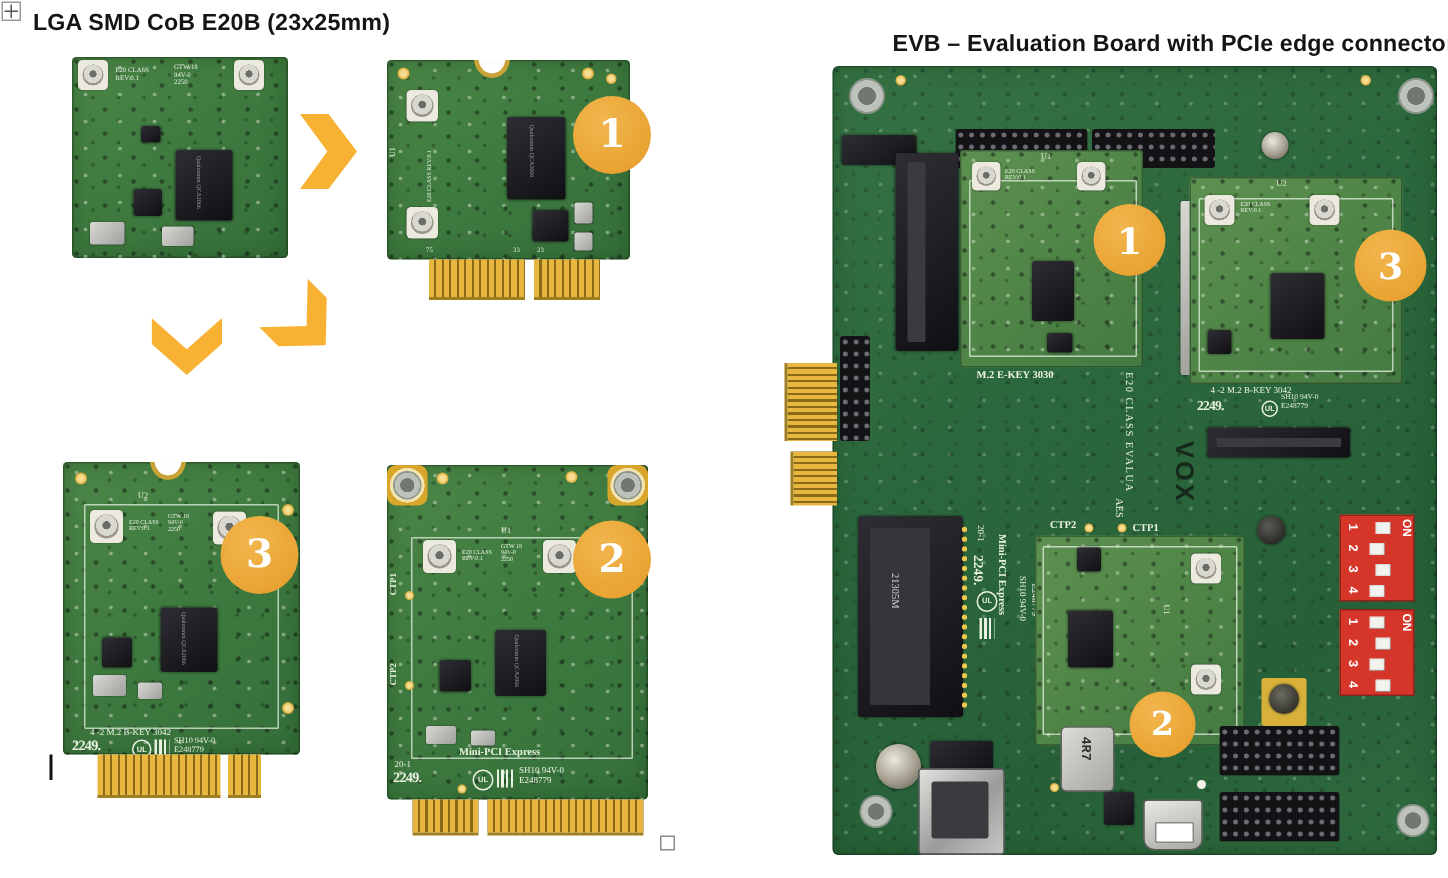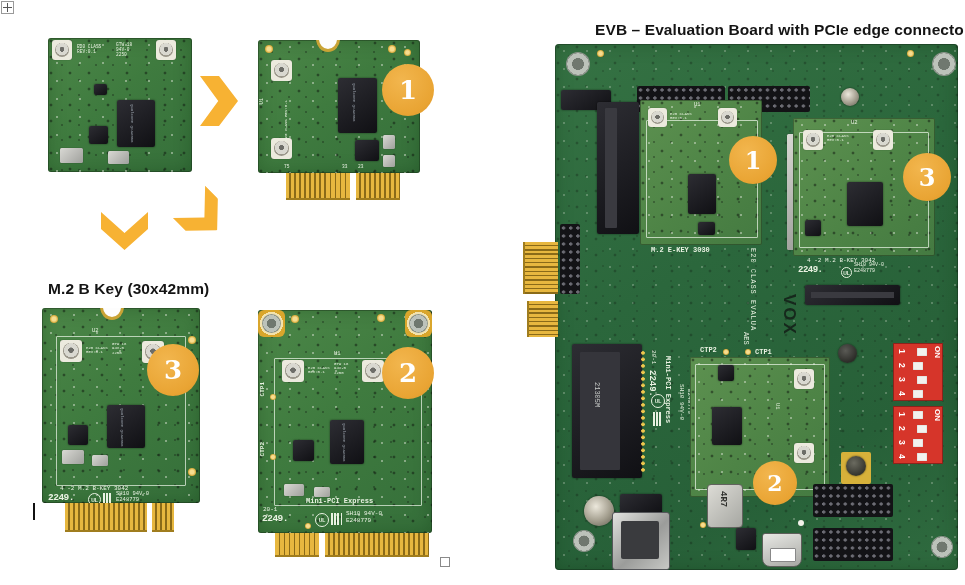--- a/index.html
+++ b/index.html
@@ -14,21 +14,21 @@
   .mod{position:absolute;background:linear-gradient(135deg,#5d9150 0%,#4e8446 55%,#447a41 100%);
        box-shadow:inset 0 0 0 1px rgba(0,0,0,.3);border-radius:2px;}
   .components{position:absolute;inset:0;opacity:.85;pointer-events:none;
     background-image:
       radial-gradient(circle at 3px 3px, rgba(12,16,12,.55) 1.2px, transparent 1.7px),
       radial-gradient(circle at 9px 7px, rgba(223,230,216,.55) 1px, transparent 1.5px),
       radial-gradient(circle at 14px 12px, rgba(20,30,20,.4) 1px, transparent 1.5px);
     background-size:19px 16px,23px 18px,17px 15px;}
 
   
-  .silk{position:absolute;color:#e9f2e2;font-family:Liberation Mono, monospace;line-height:1.12;white-space:nowrap;}
+  .silk{position:absolute;color:#e9f2e2;font-family:Liberation Serif, serif;line-height:1.12;white-space:nowrap;}
   .vtext{writing-mode:vertical-rl;text-orientation:mixed;}
   .vtext-up{writing-mode:vertical-rl;text-orientation:mixed;transform:rotate(180deg);}
   .frame{position:absolute;border:1px solid rgba(240,248,235,.7);border-radius:1px;}
 
   
   .chip{position:absolute;background:linear-gradient(145deg,#2d2d33,#101014);border-radius:2px;
         box-shadow:0 0 2px rgba(0,0,0,.6);color:#8f97a2;overflow:hidden;}
   .ufl{position:absolute;background:#eceade;border-radius:3px;box-shadow:0 0 1px rgba(0,0,0,.5);}
   .ufl-pin{position:absolute;left:15%;top:15%;width:70%;height:70%;border-radius:50%;
      background:radial-gradient(circle at 50% 45%, #6d6d68 22%, #d9d8d0 24% 58%, #9a968a 60% 74%, #efeee7 76%);}
@@ -78,21 +78,21 @@
 
 <div class="page">
 
   <div class="anchor-icon">
       <span class="ah"></span>
       <span class="av"></span>
     </div>
   <div class="caret" style="left:33px;top:503px;height:17px;"></div>
   <div class="resize-handle" style="left:440px;top:557px;"></div>
 
-  <div class="title" style="left:48px;top:280px;">M.2 B Key (30x42mm)</div>
+  <div class="title" style="left:22px;top:7px;">LGA SMD CoB E20B (23x25mm)</div>
   <div class="title" style="left:595px;top:21px;">EVB – Evaluation Board with PCIe edge connector</div>
 
   <div class="arrow" style="left:200px;top:76px;width:38px;height:50px;clip-path:polygon(0 0,50% 0,100% 50%,50% 100%,0 100%,48% 50%);"></div>
   <div class="arrow" style="left:101px;top:212px;width:47px;height:38px;clip-path:polygon(0 0,50% 55%,100% 0,100% 45%,50% 100%,0 45%);"></div>
   <div class="arrow" style="left:180px;top:196px;width:46px;height:40px;clip-path:polygon(0 0,50% 55%,100% 0,100% 45%,50% 100%,0 45%);transform:rotate(-45deg);"></div>
 
   <div class="pcb pcb-med" style="left:48px;top:38px;width:144px;height:134px;">
     <div class="components"></div>
     <div class="ufl" style="left:4px;top:2px;width:20px;height:20px;">
         <div class="ufl-pin"></div>

